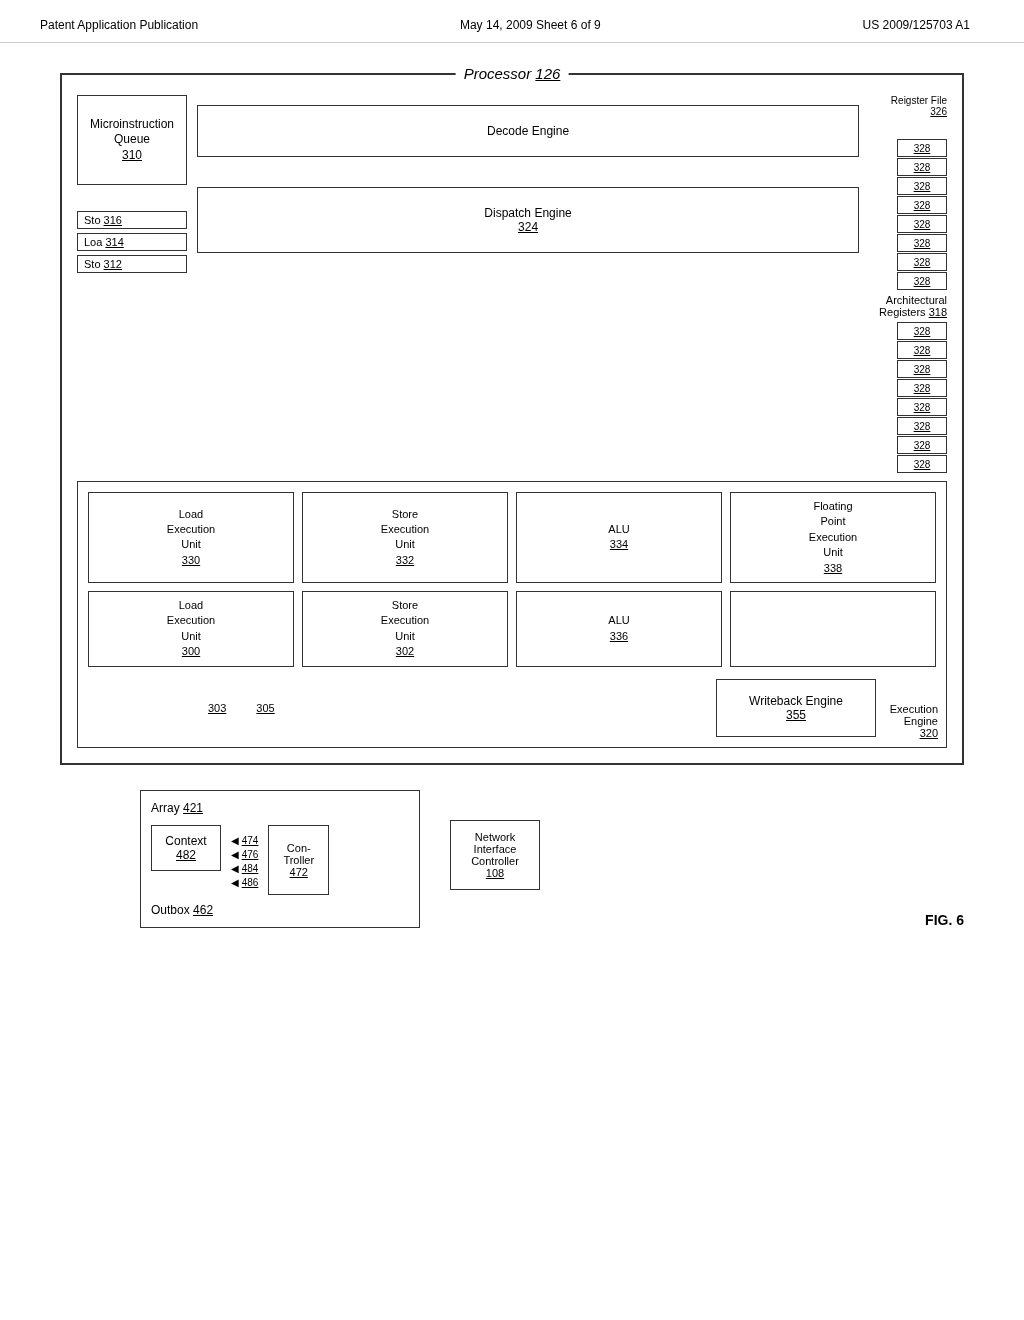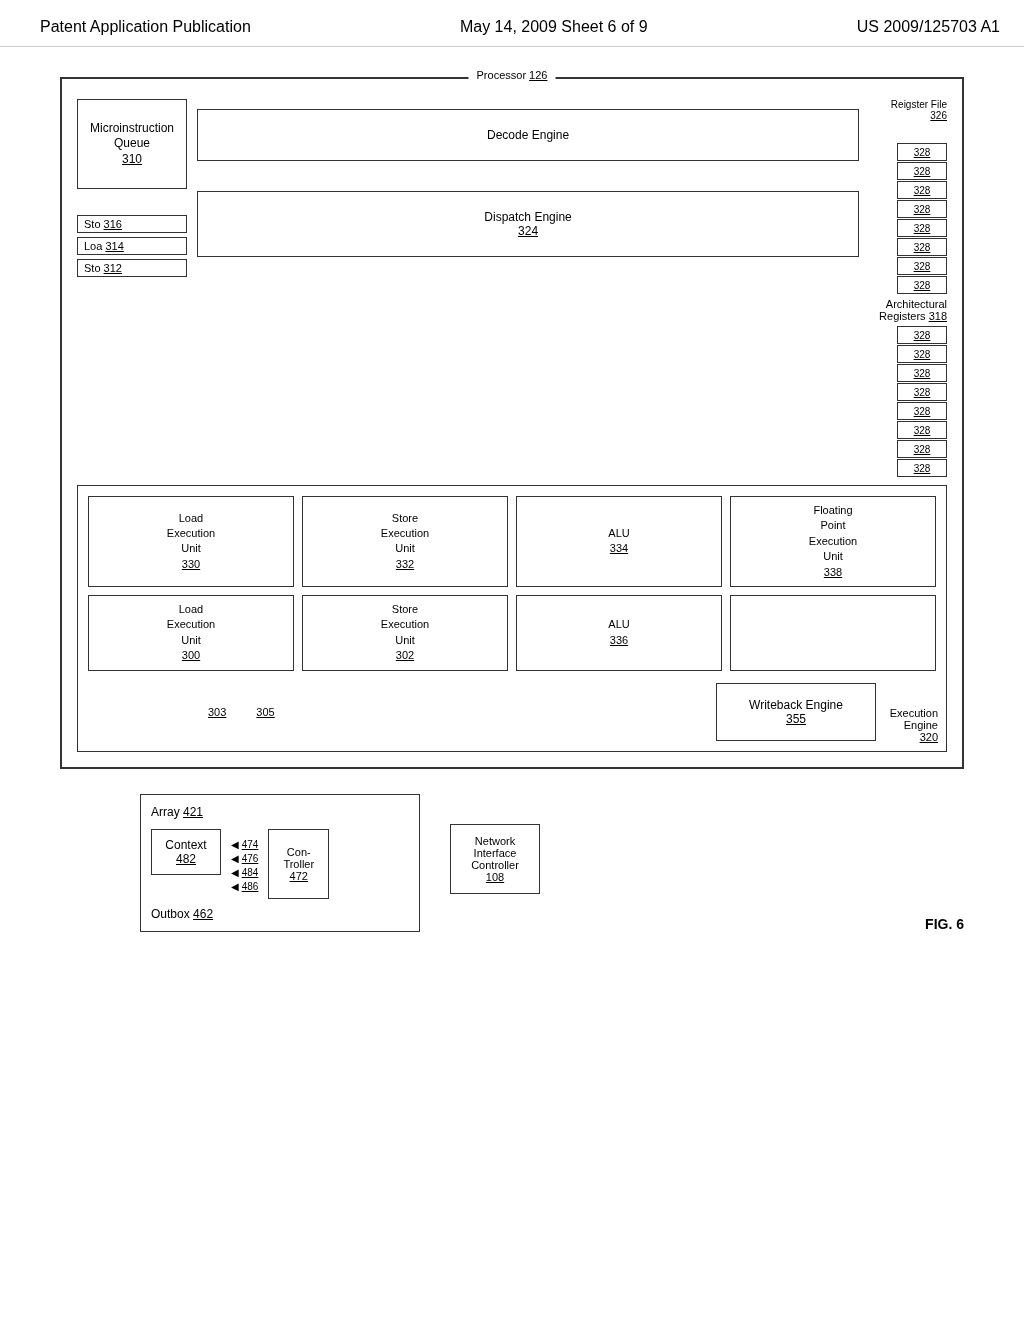--- a/index.html
+++ b/index.html
@@ -9,23 +9,23 @@
       font-size: 12px;
       width: 1024px;
       min-height: 1320px;
       position: relative;
     }
 
     .page-header {
       display: flex;
       justify-content: space-between;
       align-items: center;
-      padding: 18px 24px 10px 40px;
+      padding: 18px 54px 10px 40px;
       border-bottom: 1px solid #ccc;
-      font-size: 16px;
+      font-size: 12px;
     }
 
     .page-content {
       padding: 30px 60px;
       position: relative;
     }
 
     
     .processor-box {
       border: 2px solid #333;
@@ -34,22 +34,23 @@
       margin-bottom: 20px;
     }
 
     .processor-label {
       position: absolute;
       top: -10px;
       left: 50%;
       transform: translateX(-50%);
       background: white;
       padding: 0 8px;
-      font-size: 11px;
+      font-size: 15px;
       white-space: nowrap;
+      font-style: italic;
     }
 
     
     .miq-box {
       border: 1.5px solid #333;
       padding: 10px;
       text-align: center;
       width: 110px;
       min-height: 90px;
       display: flex;

